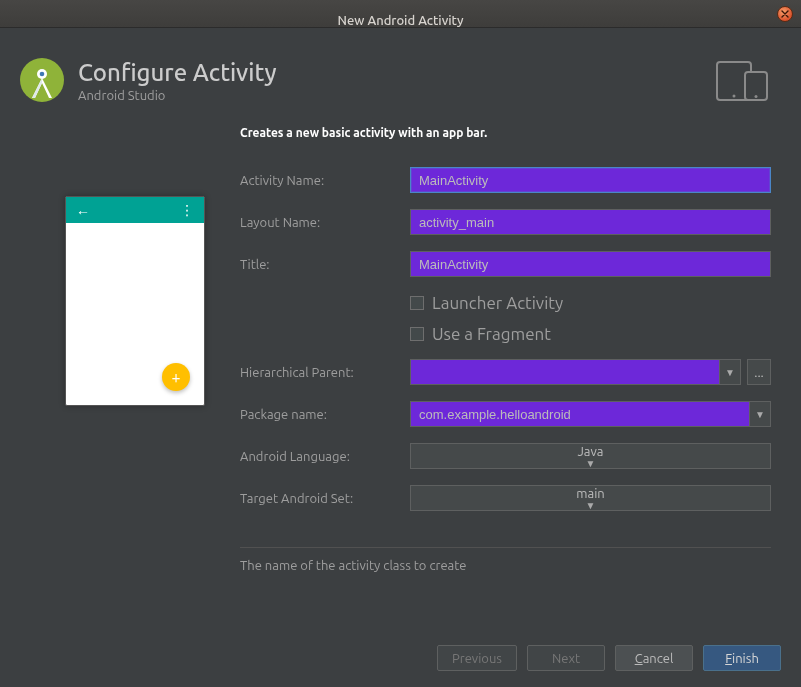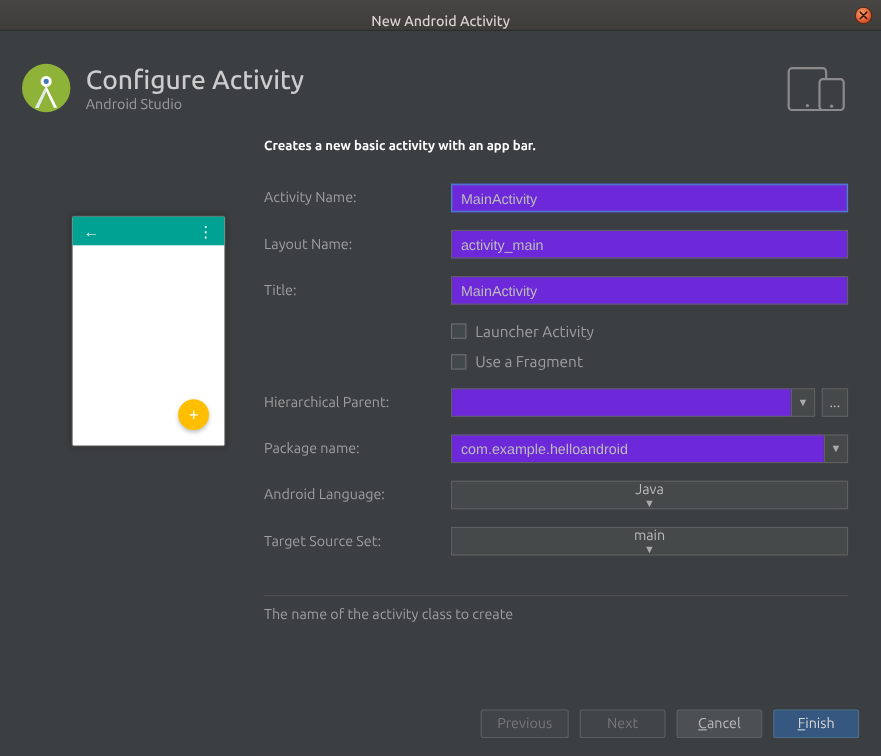--- a/index.html
+++ b/index.html
@@ -177,21 +177,21 @@
     font-size: 13px;
     display: flex;
     align-items: center;
     justify-content: center;
     cursor: pointer;
   }
   .checkbox-row {
     display: flex;
     align-items: center;
     gap: 8px;
-    font-size: 14px;
+    font-size: 17px;
     color: #9e9e9e;
     margin-bottom: 6px;
   }
   .checkbox {
     width: 14px;
     height: 14px;
     border: 1px solid #6e6e6e;
     background: #43494a;
     cursor: pointer;
   }
@@ -342,21 +342,21 @@
         <div class="form-label">Android Language:</div>
         <div class="form-field">
           <div class="select">
             <span>Java</span>
             <span class="chev">▼</span>
           </div>
         </div>
       </div>
 
       <div class="form-row">
-        <div class="form-label">Target Source Set:</div>
+        <div class="form-label">Target Android Set:</div>
         <div class="form-field">
           <div class="select">
             <span>main</span>
             <span class="chev">▼</span>
           </div>
         </div>
       </div>
 
       <div class="help-area">The name of the activity class to create</div>
     </div>

